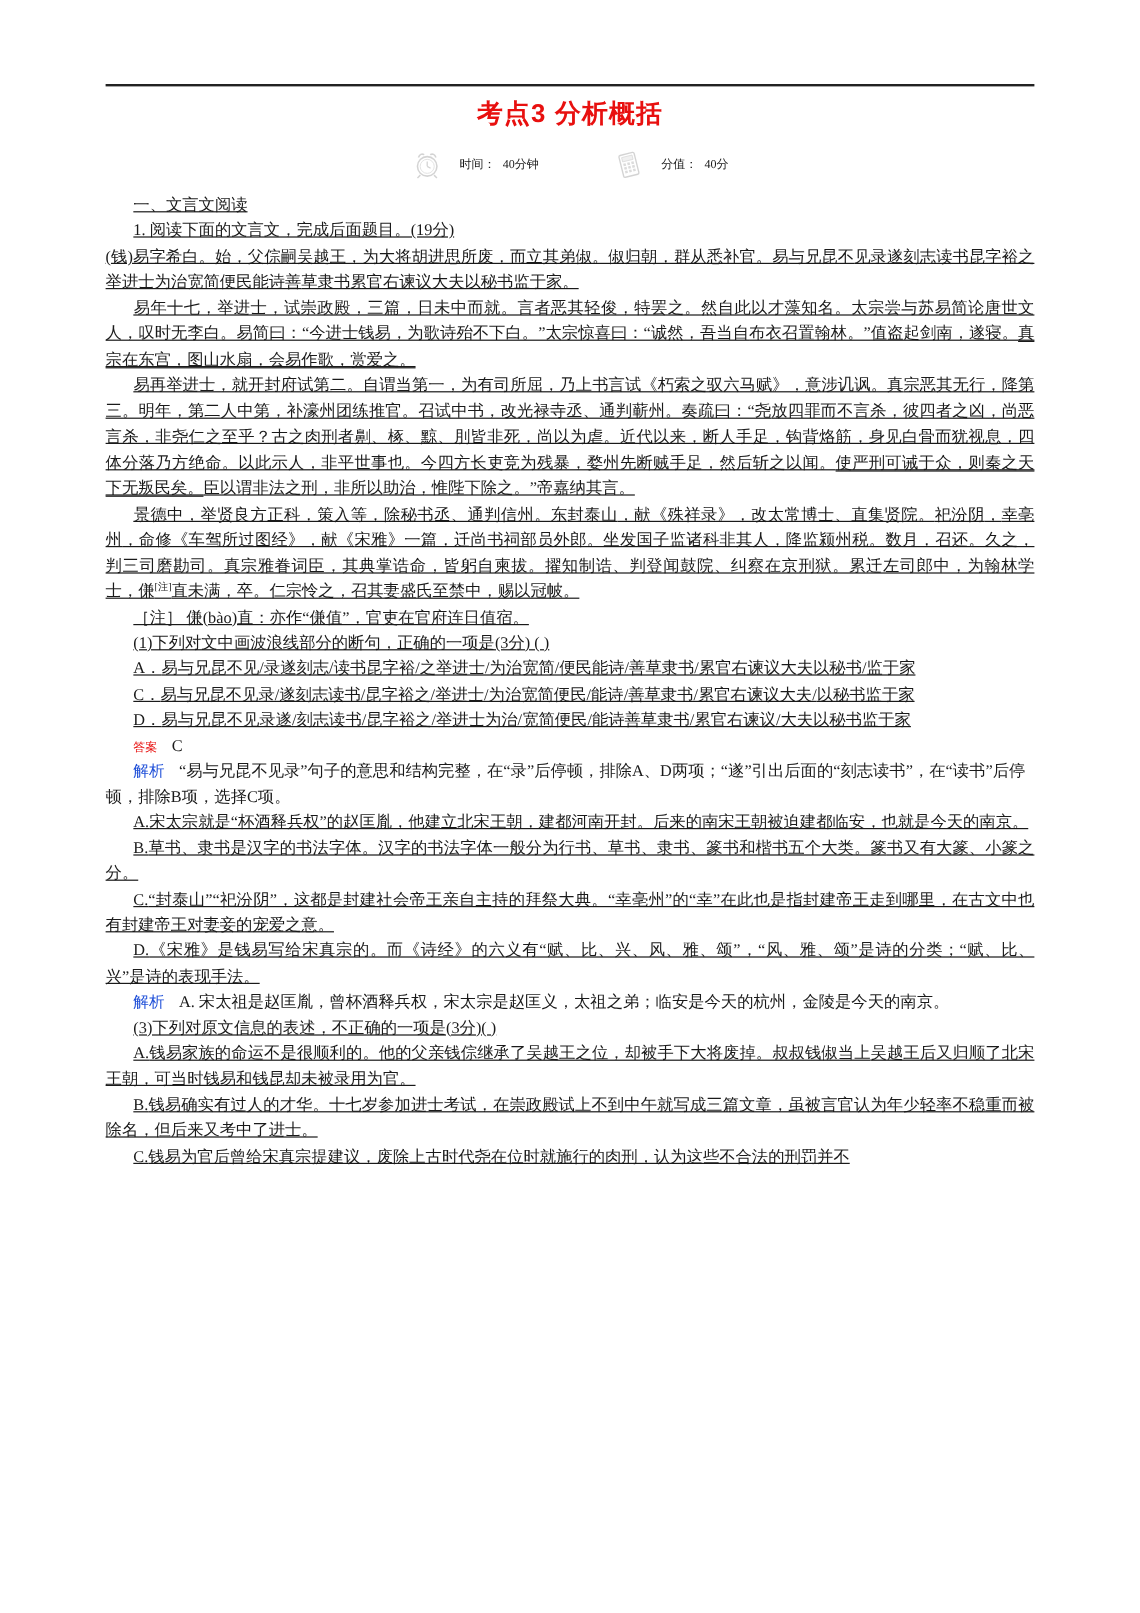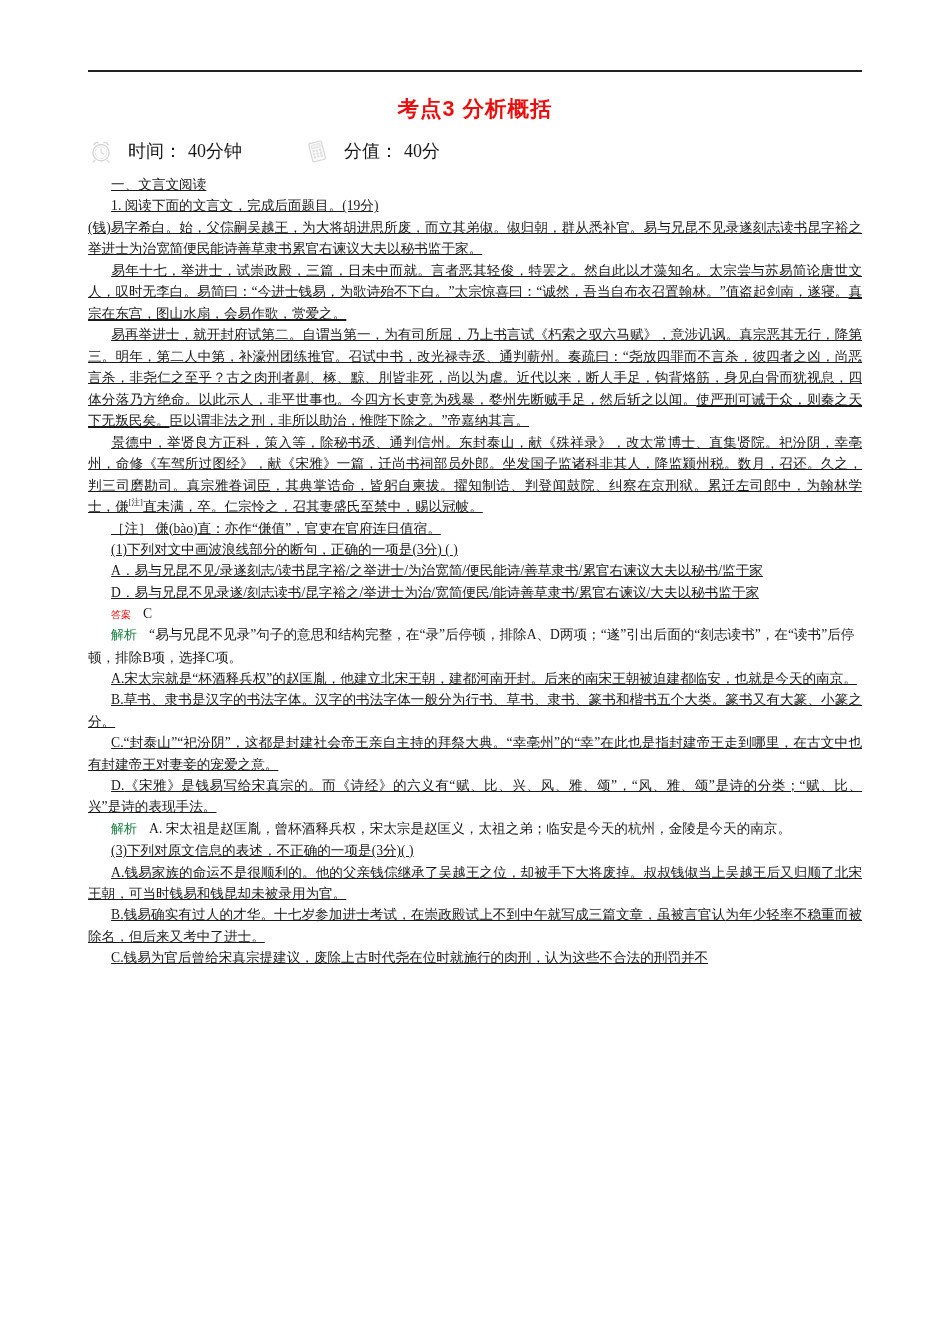--- a/index.html
+++ b/index.html
@@ -25,29 +25,30 @@
     border-top: 2px solid #222;
     width: 774px;
     margin-left: 0;
   }
   .title {
     text-align: center;
     color: #e8100f;
     font-weight: bold;
     font-size: 21.5px;
     letter-spacing: 1px;
-    margin-top: 22px;
+    margin-top: 8px;
     font-family: "Liberation Sans", "DejaVu Sans", sans-serif;
   }
   .meta-row {
     display: flex;
     align-items: center;
+    justify-content: center;
     gap: 0;
     margin-top: 15px;
-    font-size: 18px;
+    font-size: 10px;
   }
   .meta-icon {
     width: 26px;
     height: 26px;
     opacity: 0.42;
     flex: none;
   }
   .meta-label { margin: 0 6px 0 14px; white-space: nowrap; }
   .meta-gap { width: 62px; }
 
@@ -71,22 +72,22 @@
   }
   sup.note { font-size: 8.5px; vertical-align: super; }
 
   .answer-line { margin: 0; line-height: 1.55; text-indent: 1.7em; }
   .tag-answer {
     color: #e8100f;
     font-family: Liberation Serif, serif;
     font-size: 10px;
   }
   .tag-analysis {
-    color: #15803d;
-    font-family: Liberation Mono, monospace;
+    color: #1d4ed8;
+    font-family: Liberation Serif, serif;
     font-size: 13px;
   }
   .tag-sp { display: inline-block; width: 12px; }
 
   .source-line { text-align: right; margin: 0; line-height: 1.55; }
 </style>
 </head>
 <body>
 
 <div class="page">
@@ -148,20 +149,21 @@
 
     <p class="para">
       <span style="display:inline-block;width:1.7em"></span><span>景德中，举贤良方正科，策入等，除秘书丞、通判信州。东</span><span class="dotemph">封泰山</span><span>，献《殊祥录》，改太常博士、直集贤院。</span><span class="dotemph">祀汾阴</span><span>，</span><span class="dotemph">幸亳州</span><span>，命修《车驾所过图经》，献《</span><span class="dotemph">宋雅</span><span>》一篇，迁尚书祠部员外郎。坐发国子监诸科非其人，降监颍</span><span>州税。数月，召还。久之，判三司磨勘司。真宗雅眷词臣，其典掌诰命，皆躬自柬拔。擢知制诰、判登闻鼓院、纠</span><span>察在京刑狱。累迁左司郎中，为翰林学士，傔</span><sup class="note">[注]</sup><span>直未满，卒。仁宗怜之，召其妻盛氏至禁中，赐以冠帔。</span>
     </p>
 
 
     <p class="para indent">［注］ 傔(bào)直：亦作“傔值”，官吏在官府连日值宿。</p>
 
     <p class="para indent">(1)下列对文中画波浪线部分的断句，正确的一项是(3分) (    )</p>
     <p class="para"><span style="display:inline-block;width:1.7em"></span><span>A．</span><span>易与兄昆不见/录遂刻志/读书昆字裕/之举进士/为治宽简/便民能诗/善草隶书/累官右谏议大夫以</span><span>秘书/监于家</span></p>
+    <p class="para"><span style="display:inline-block;width:1.7em"></span><span>C．</span><span>易与兄昆不见录/遂刻志读书/昆字裕之/举进士/为治宽简便民/能诗/善草隶书/累官右谏议大夫/</span><span>以秘书监于家</span></p>
     <p class="para"><span style="display:inline-block;width:1.7em"></span><span>D．</span><span>易与兄昆不见录遂/刻志读书/昆字裕之/举进士为治/宽简便民/能诗善草隶书/累官右谏议/大夫以</span><span>秘书监于家</span></p>
     <p class="answer-line"><span class="tag-answer">答案</span><span class="tag-sp"></span><span>C</span></p>
     <p class="answer-line"><span class="tag-analysis">解析</span><span class="tag-sp"></span><span>“易与兄昆不见录”句子的意思和结构完整，在“录”后停顿，排除A、D两项；“遂”引出后面</span><span>的“刻志读书”，在“读书”后停顿，排除B项，选择C项。</span></p>
 
     <p class="para"><span style="display:inline-block;width:1.7em"></span><span>A.</span><span>宋太宗就是“杯酒释兵权”的赵匡胤，他建立北宋王朝，建都河南开封。后来的南宋王朝被迫建都临</span><span>安，也就是今天的南京。</span></p>
     <p class="para"><span style="display:inline-block;width:1.7em"></span><span>B.</span><span>草书、隶书是汉字的书法字体。汉字的书法字体一般分为行书、草书、隶书、篆书和楷书五个大类。篆</span><span>书又有大篆、小篆之分。</span></p>
     <p class="para"><span style="display:inline-block;width:1.7em"></span><span>C.</span><span>“封泰山”“祀汾阴”，这都是封建社会帝王亲自主持的拜祭大典。“幸亳州”的“幸”在此也是</span><span>指封建帝王走到哪里，在古文中也有封建帝王对妻妾的宠爱之意。</span></p>
     <p class="para"><span style="display:inline-block;width:1.7em"></span><span>D.</span><span>《宋雅》是钱易写给宋真宗的。而《诗经》的六义有“赋、比、兴、风、雅、颂”，“风、雅、颂”是诗的分</span><span>类；“赋、比、兴”是诗的表现手法。</span></p>
     <p class="answer-line"><span class="tag-analysis">解析</span><span class="tag-sp"></span><span>A. 宋太祖是赵匡胤，曾杯酒释兵权，宋太宗是赵匡义，太祖之弟；临安是今天的杭州，金陵是今</span><span>天的南京。</span></p>
 

